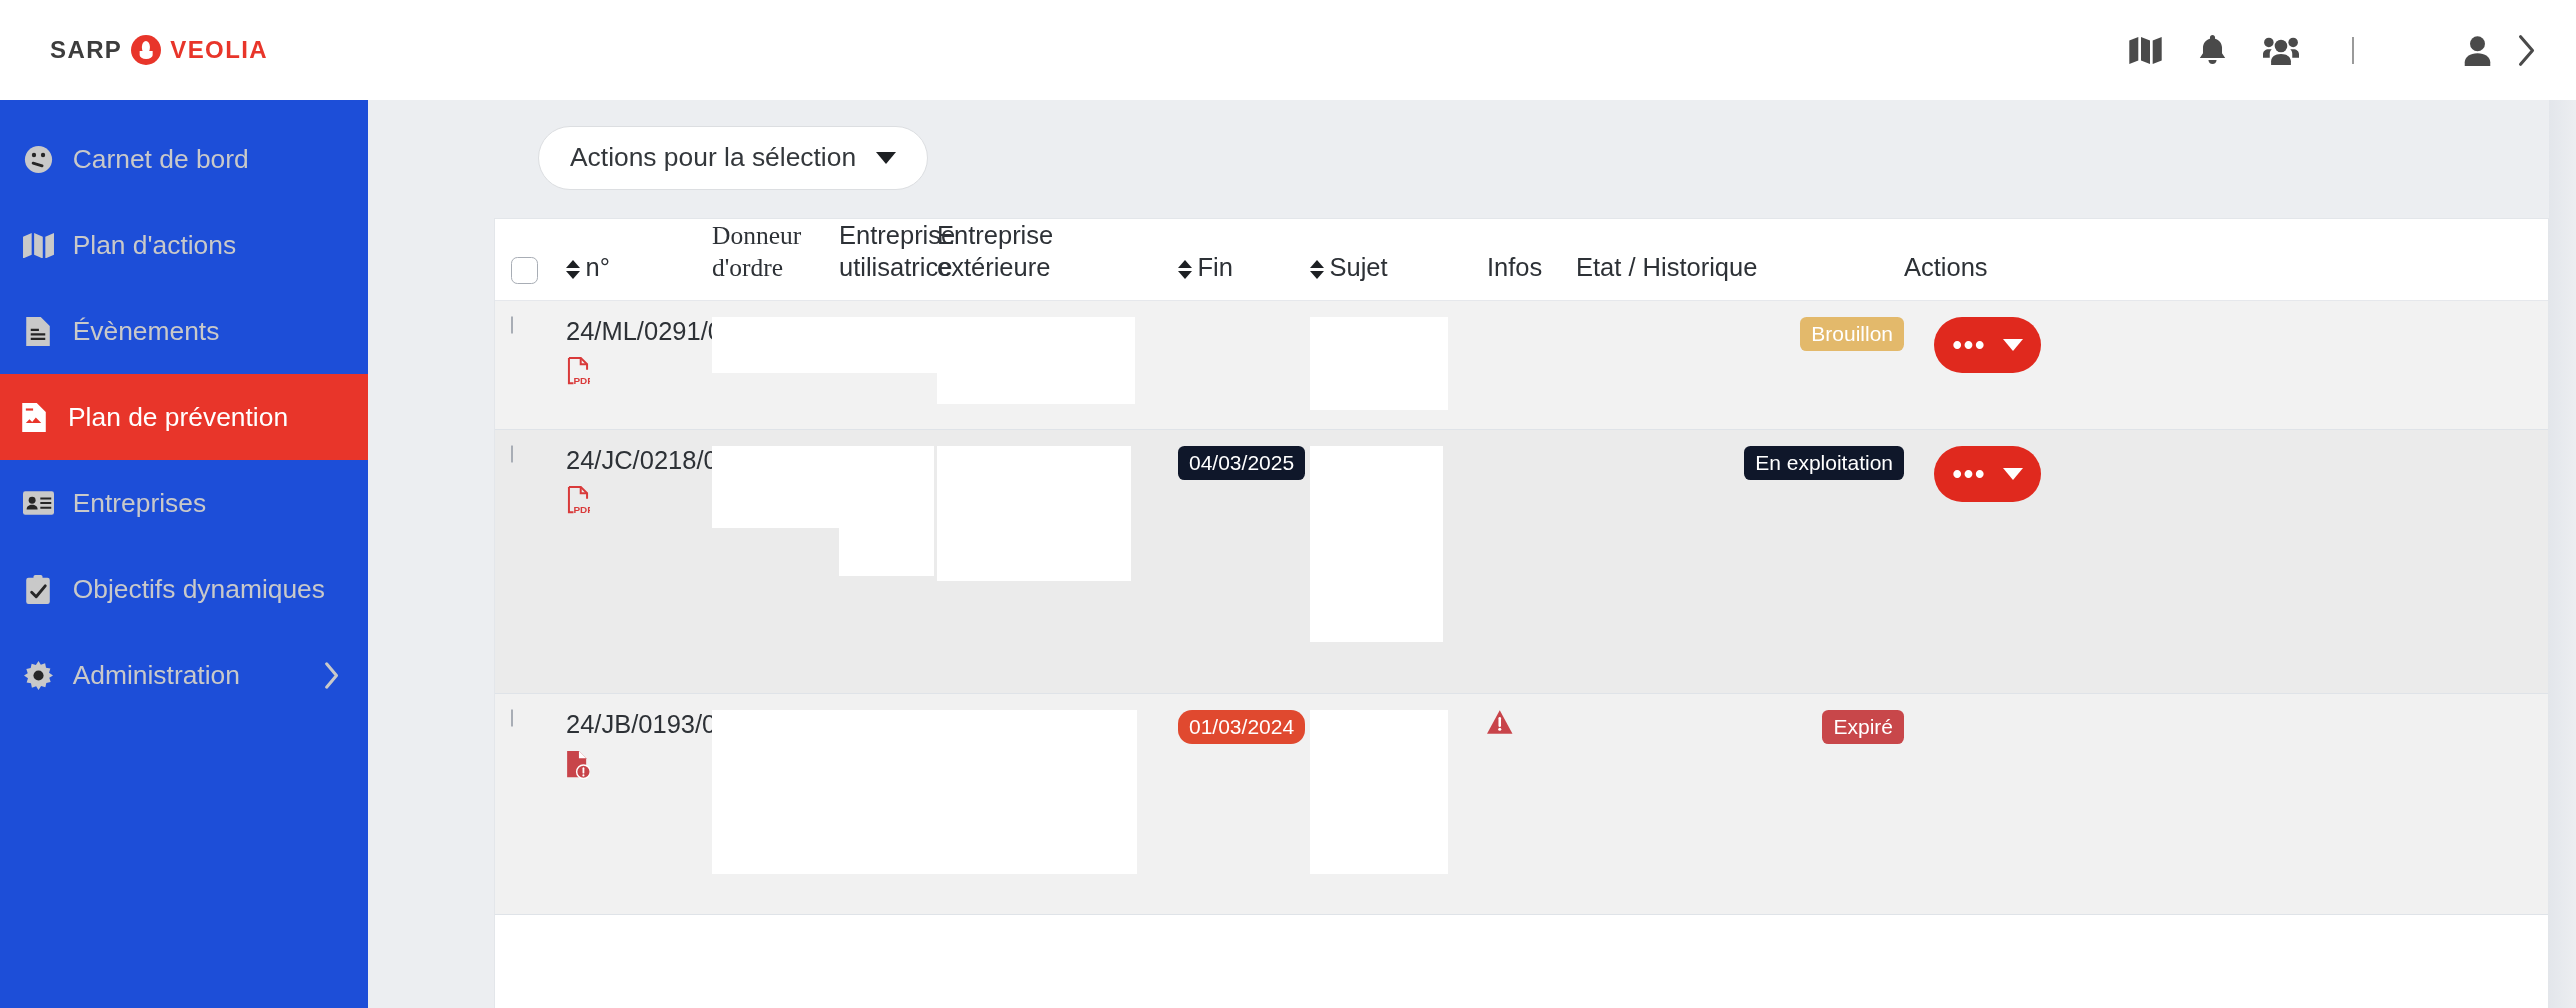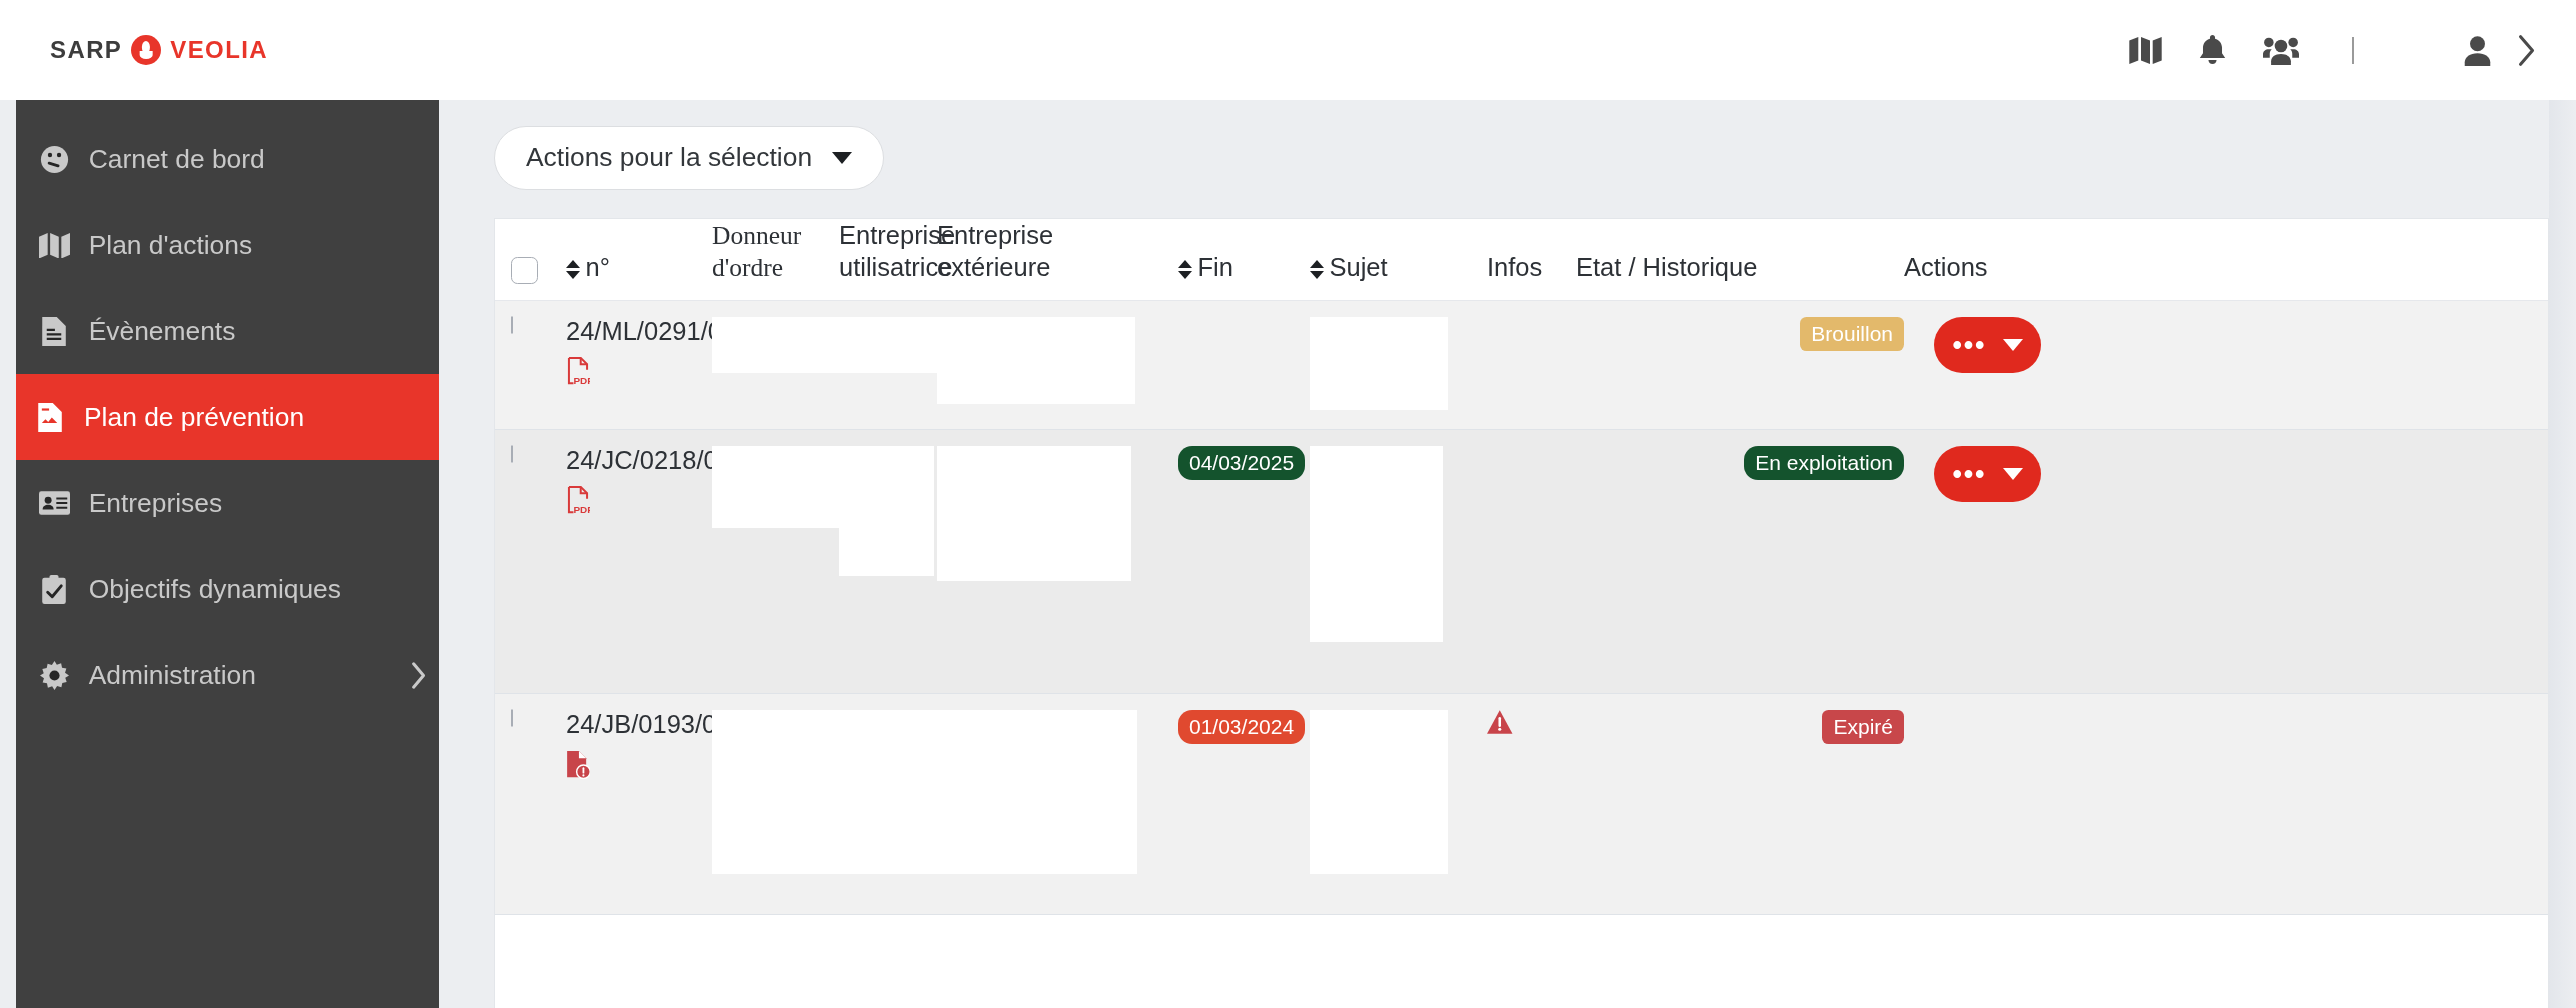--- a/index.html
+++ b/index.html
@@ -51,24 +51,23 @@
   }
   .tb-icon { color: #4a4a4a; display: flex; align-items: center; }
   .tb-div {
     width: 2.7px; height: 27px; background: #9a9a9a;
     margin: 0 16.4px;
   }
 
   
   .sidebar {
     position: absolute; left: 0; top: 100px;
-    width: 439px; height: 908px;
-    background: #404040;
+    width: 368px; height: 908px;
+    background: #1d4ed8;
     padding-top: 16.4px;
-    margin-left: 16px;
   }
   .nav-item {
     height: 86px; display: flex; align-items: center;
     padding-left: 12.7px; padding-right: 27px;
     color: #c9c9c9; cursor: pointer;
     position: relative;
   }
   .nav-item.active { background: #e8352a; color: #ffffff; padding-left: 8px; }
   .nav-ico {
     width: 51px; min-width: 51px; display: flex;
@@ -78,21 +77,21 @@
     font-size: 26.4px; margin-left: 9px; white-space: nowrap;
     font-weight: 400;
   }
   .nav-chevron { margin-left: auto; display: flex; align-items: center; }
 
   
   .content {
     position: absolute; left: 439px; top: 100px;
     width: 2137px; height: 908px; background: #eceef1;
   }
-  .actions-bar { padding: 25.5px 0 0 55px; }
+  .actions-bar { padding: 25.5px 0 0 55px; margin-left: 44px; }
   .pill-btn {
     display: inline-flex; align-items: center; gap: 20px;
     background: #ffffff; border: 0.9px solid #dcdee1;
     border-radius: 36px; height: 64px; padding: 0 31px;
     font-size: 26.4px; color: #33373b; cursor: pointer;
   }
   .caret-down {
     width: 0; height: 0; border-left: 10px solid transparent;
     border-right: 10px solid transparent; border-top: 12px solid #1d2023;
   }
@@ -159,21 +158,21 @@
   .numtxt { font-size: 25.5px; color: #2d3136; white-space: nowrap; }
   .fileico { margin-top: 11px; display: block; }
 
   .redact { background: #ffffff; display: block; }
 
   .badge {
     display: inline-block; color: #ffffff; font-size: 21px;
     padding: 4.6px 11px; border-radius: 6.4px; white-space: nowrap;
     line-height: 1.15;
   }
-  .b-green  { background: #14532d; border-radius: 14px; }
+  .b-green  { background: #0f172a; }
   .b-red    { background: #e0492f; border-radius: 14px; }
   .b-gold   { background: #e3b96b; }
   .b-dkred  { background: #c8474a; }
 
   .act-btn {
     display: inline-flex; align-items: center; justify-content: center;
     gap: 16.4px; width: 107px; height: 56px; border-radius: 33px;
     background: #e0291e; cursor: pointer;
   }
   .dots {

